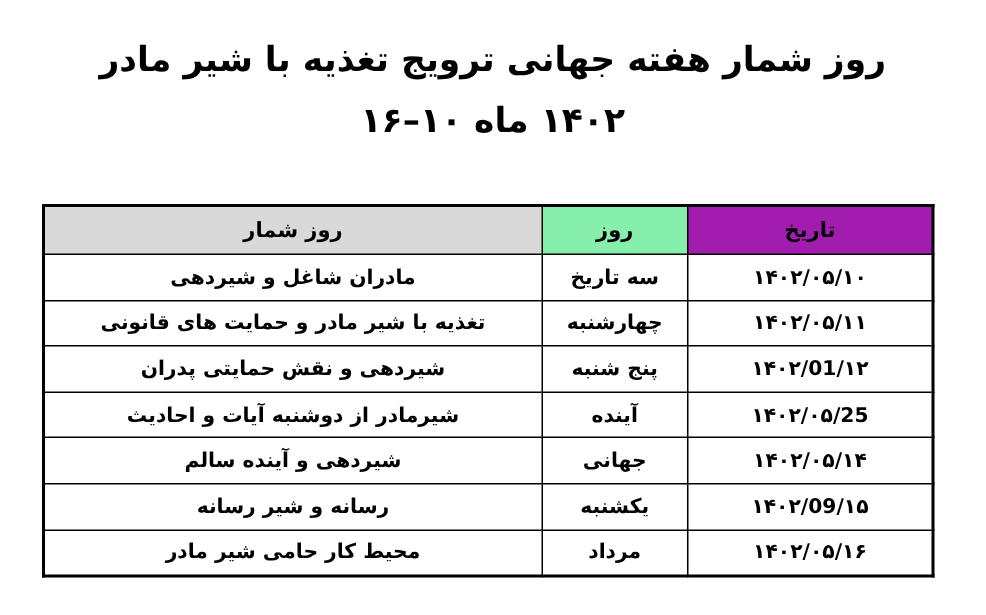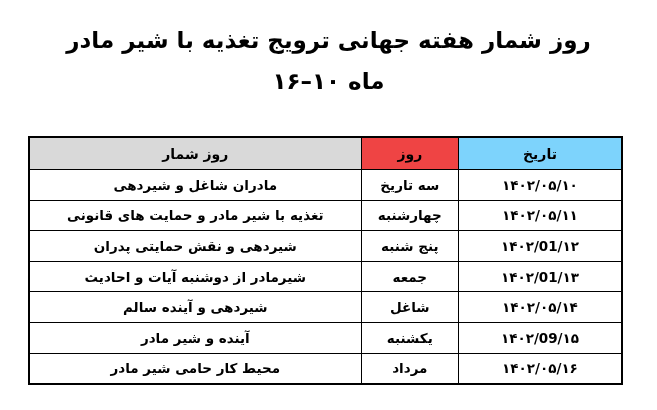--- a/index.html
+++ b/index.html
@@ -76,65 +76,66 @@
 </head>
 <body>
 
 <div class="page">
 
   <h1 class="title-line1">روز شمار هفته جهانی ترویج تغذیه با شیر مادر</h1>
 
   <div class="title-line2">
     <span dir="ltr">۱۶–۱۰</span>
     <span dir="rtl">ماه</span>
+    <span dir="ltr">۱۴۰۲</span>
   </div>
 
   <table class="schedule">
     <colgroup>
       <col class="col-date">
       <col class="col-day">
       <col class="col-schedule">
     </colgroup>
     <thead>
       <tr>
-        <th id="hdr-date" style="background: #7dd3fc;">تاریخ</th>
-        <th id="hdr-day" style="background: #ef4444;">روز</th>
+        <th id="hdr-date" style="background: #a21caf;">تاریخ</th>
+        <th id="hdr-day" style="background: #86efac;">روز</th>
         <th id="hdr-schedule" style="background: rgb(217, 217, 217);">روز شمار</th>
       </tr>
     </thead>
     <tbody>
       <tr>
         <td class="date-cell">۱۴۰۲/۰۵/۱۰</td>
         <td>سه تاریخ</td>
         <td>مادران شاغل و شیردهی</td>
       </tr>
       <tr>
         <td class="date-cell">۱۴۰۲/۰۵/۱۱</td>
         <td>چهارشنبه</td>
         <td>تغذیه با شیر مادر و حمایت های قانونی</td>
       </tr>
       <tr>
         <td class="date-cell">۱۴۰۲/01/۱۲</td>
         <td>پنج شنبه</td>
         <td>شیردهی و نقش حمایتی پدران</td>
       </tr>
       <tr>
-        <td class="date-cell">۱۴۰۲/01/۱۳</td>
-        <td>جمعه</td>
+        <td class="date-cell">۱۴۰۲/۰۵/25</td>
+        <td>آینده</td>
         <td>شیرمادر از دوشنبه آیات و احادیث</td>
       </tr>
       <tr>
         <td class="date-cell">۱۴۰۲/۰۵/۱۴</td>
-        <td>شاغل</td>
+        <td>جهانی</td>
         <td>شیردهی و آینده سالم</td>
       </tr>
       <tr>
         <td class="date-cell">۱۴۰۲/09/۱۵</td>
         <td>یکشنبه</td>
-        <td>آینده و شیر مادر</td>
+        <td>رسانه و شیر رسانه</td>
       </tr>
       <tr>
         <td class="date-cell">۱۴۰۲/۰۵/۱۶</td>
         <td>مرداد</td>
         <td>محیط کار حامی شیر مادر</td>
       </tr>
     </tbody>
   </table>
 
 </div>

